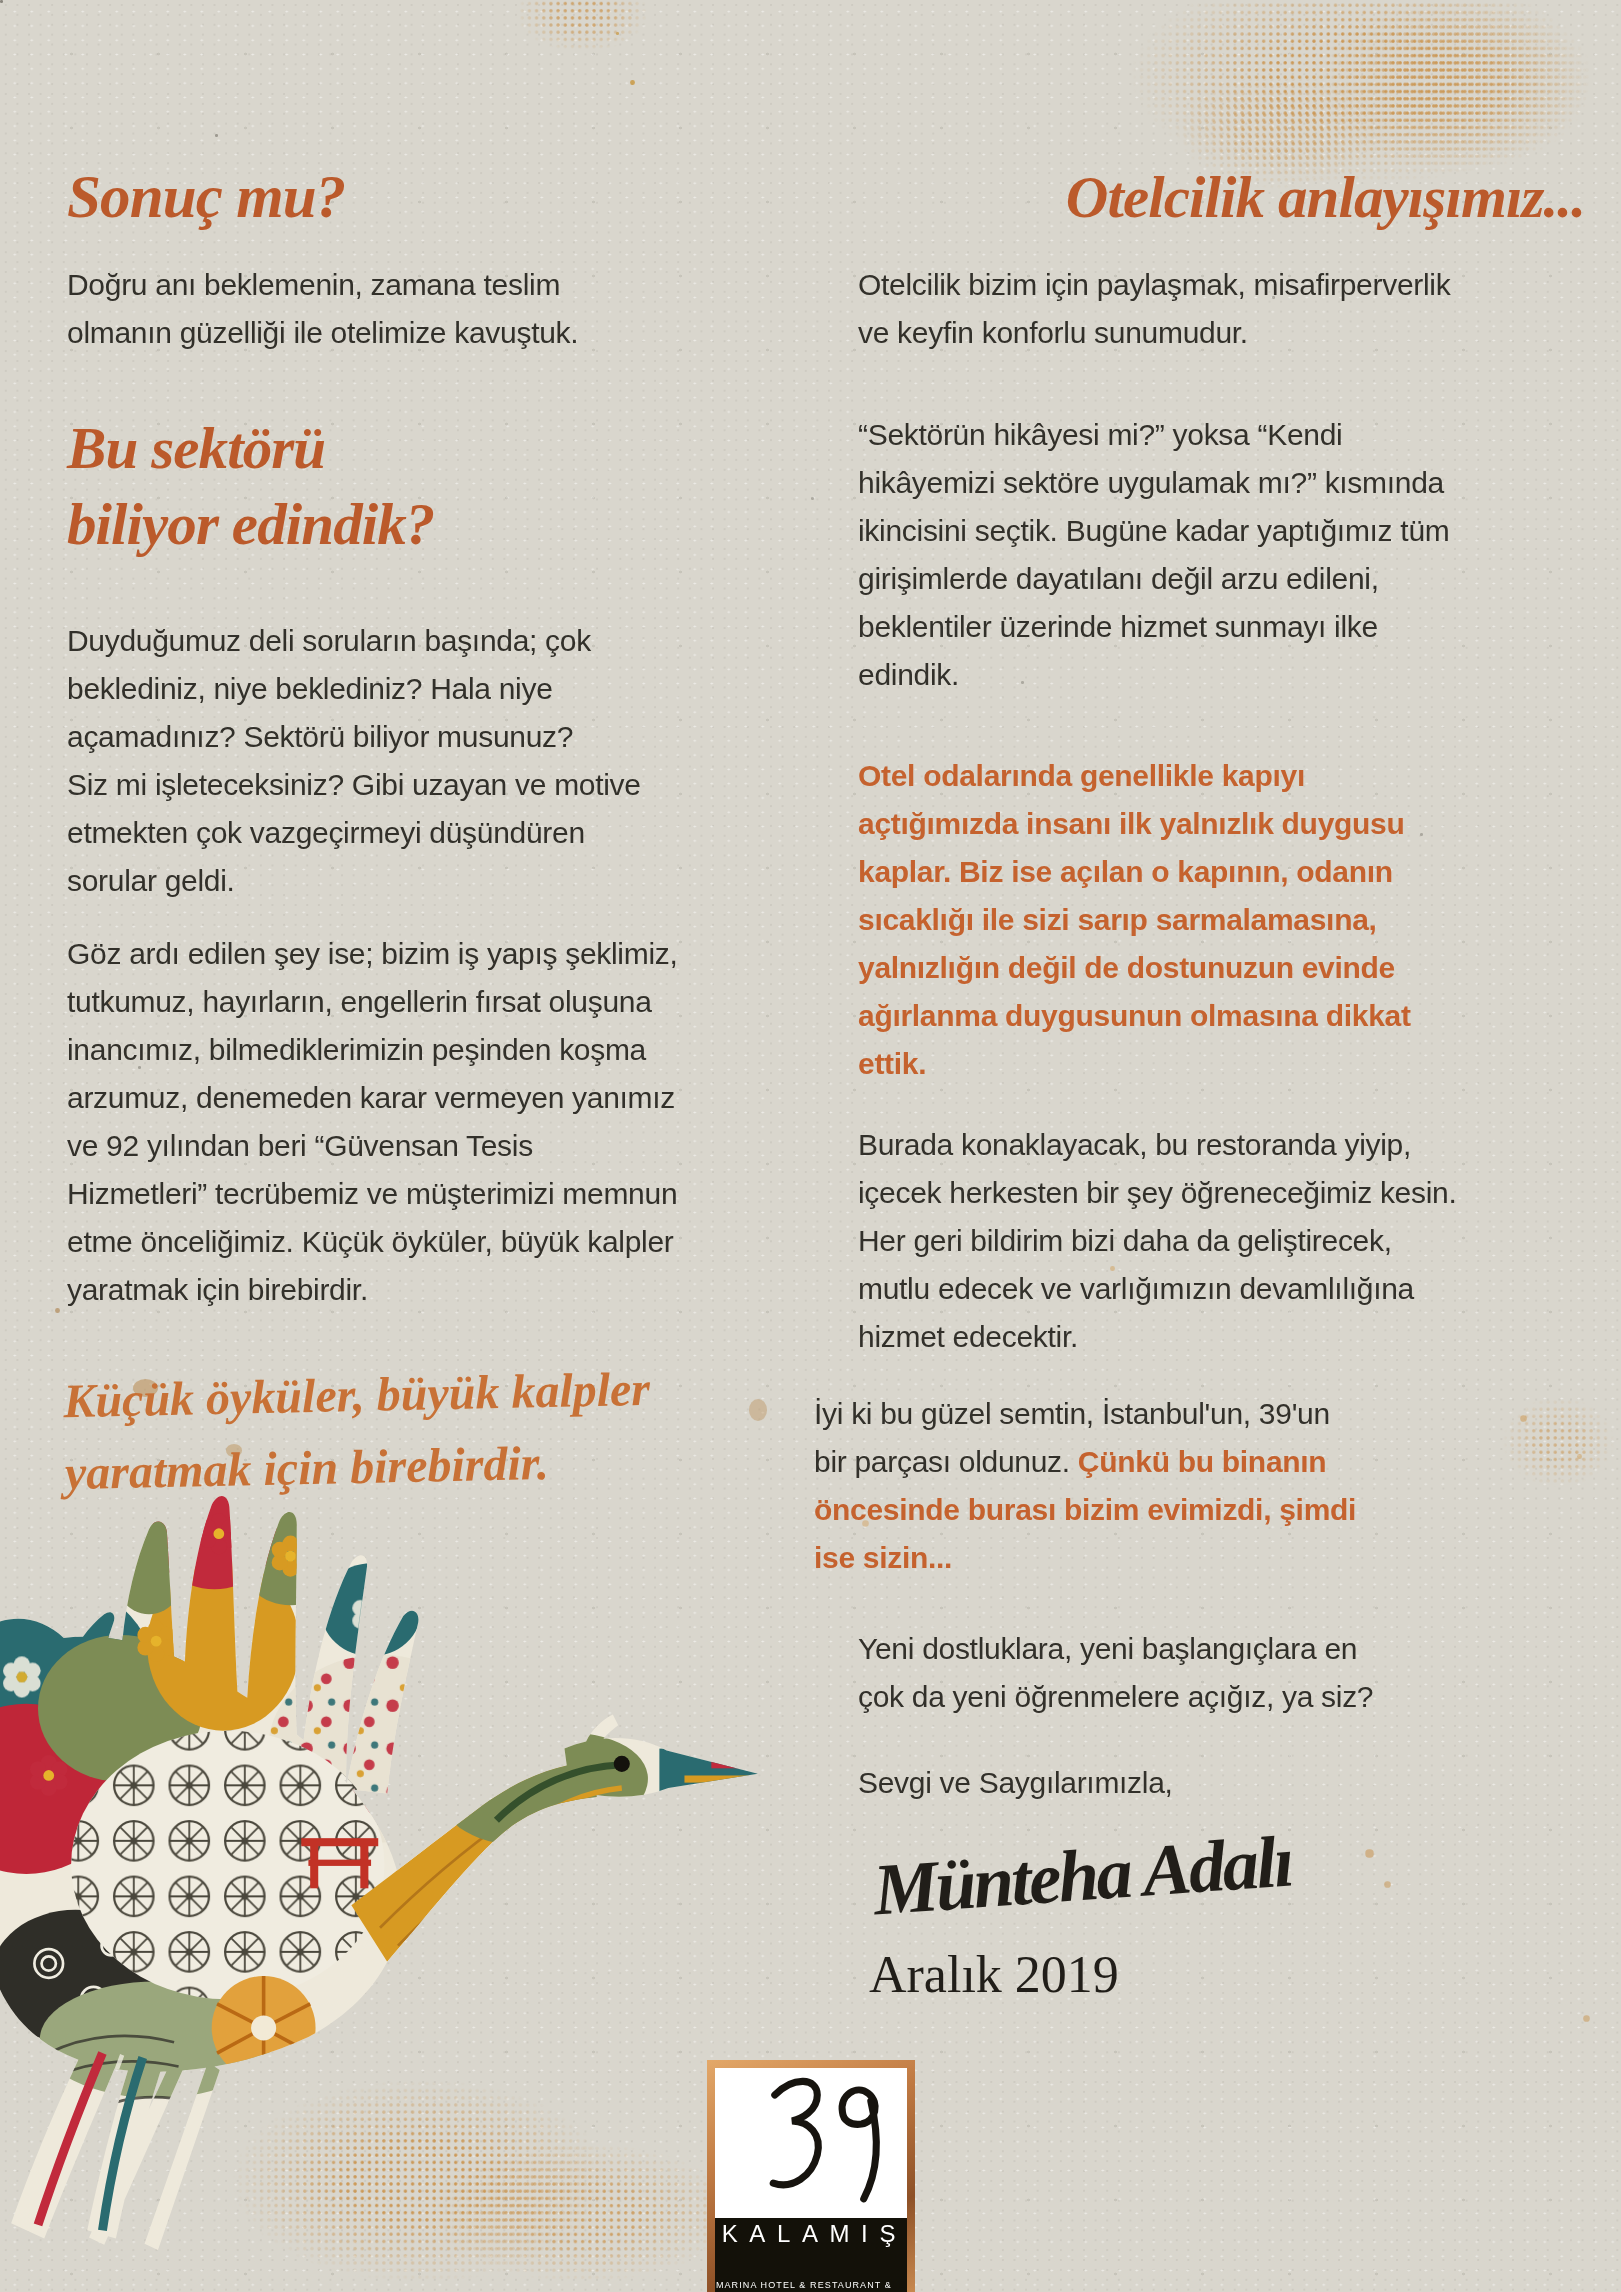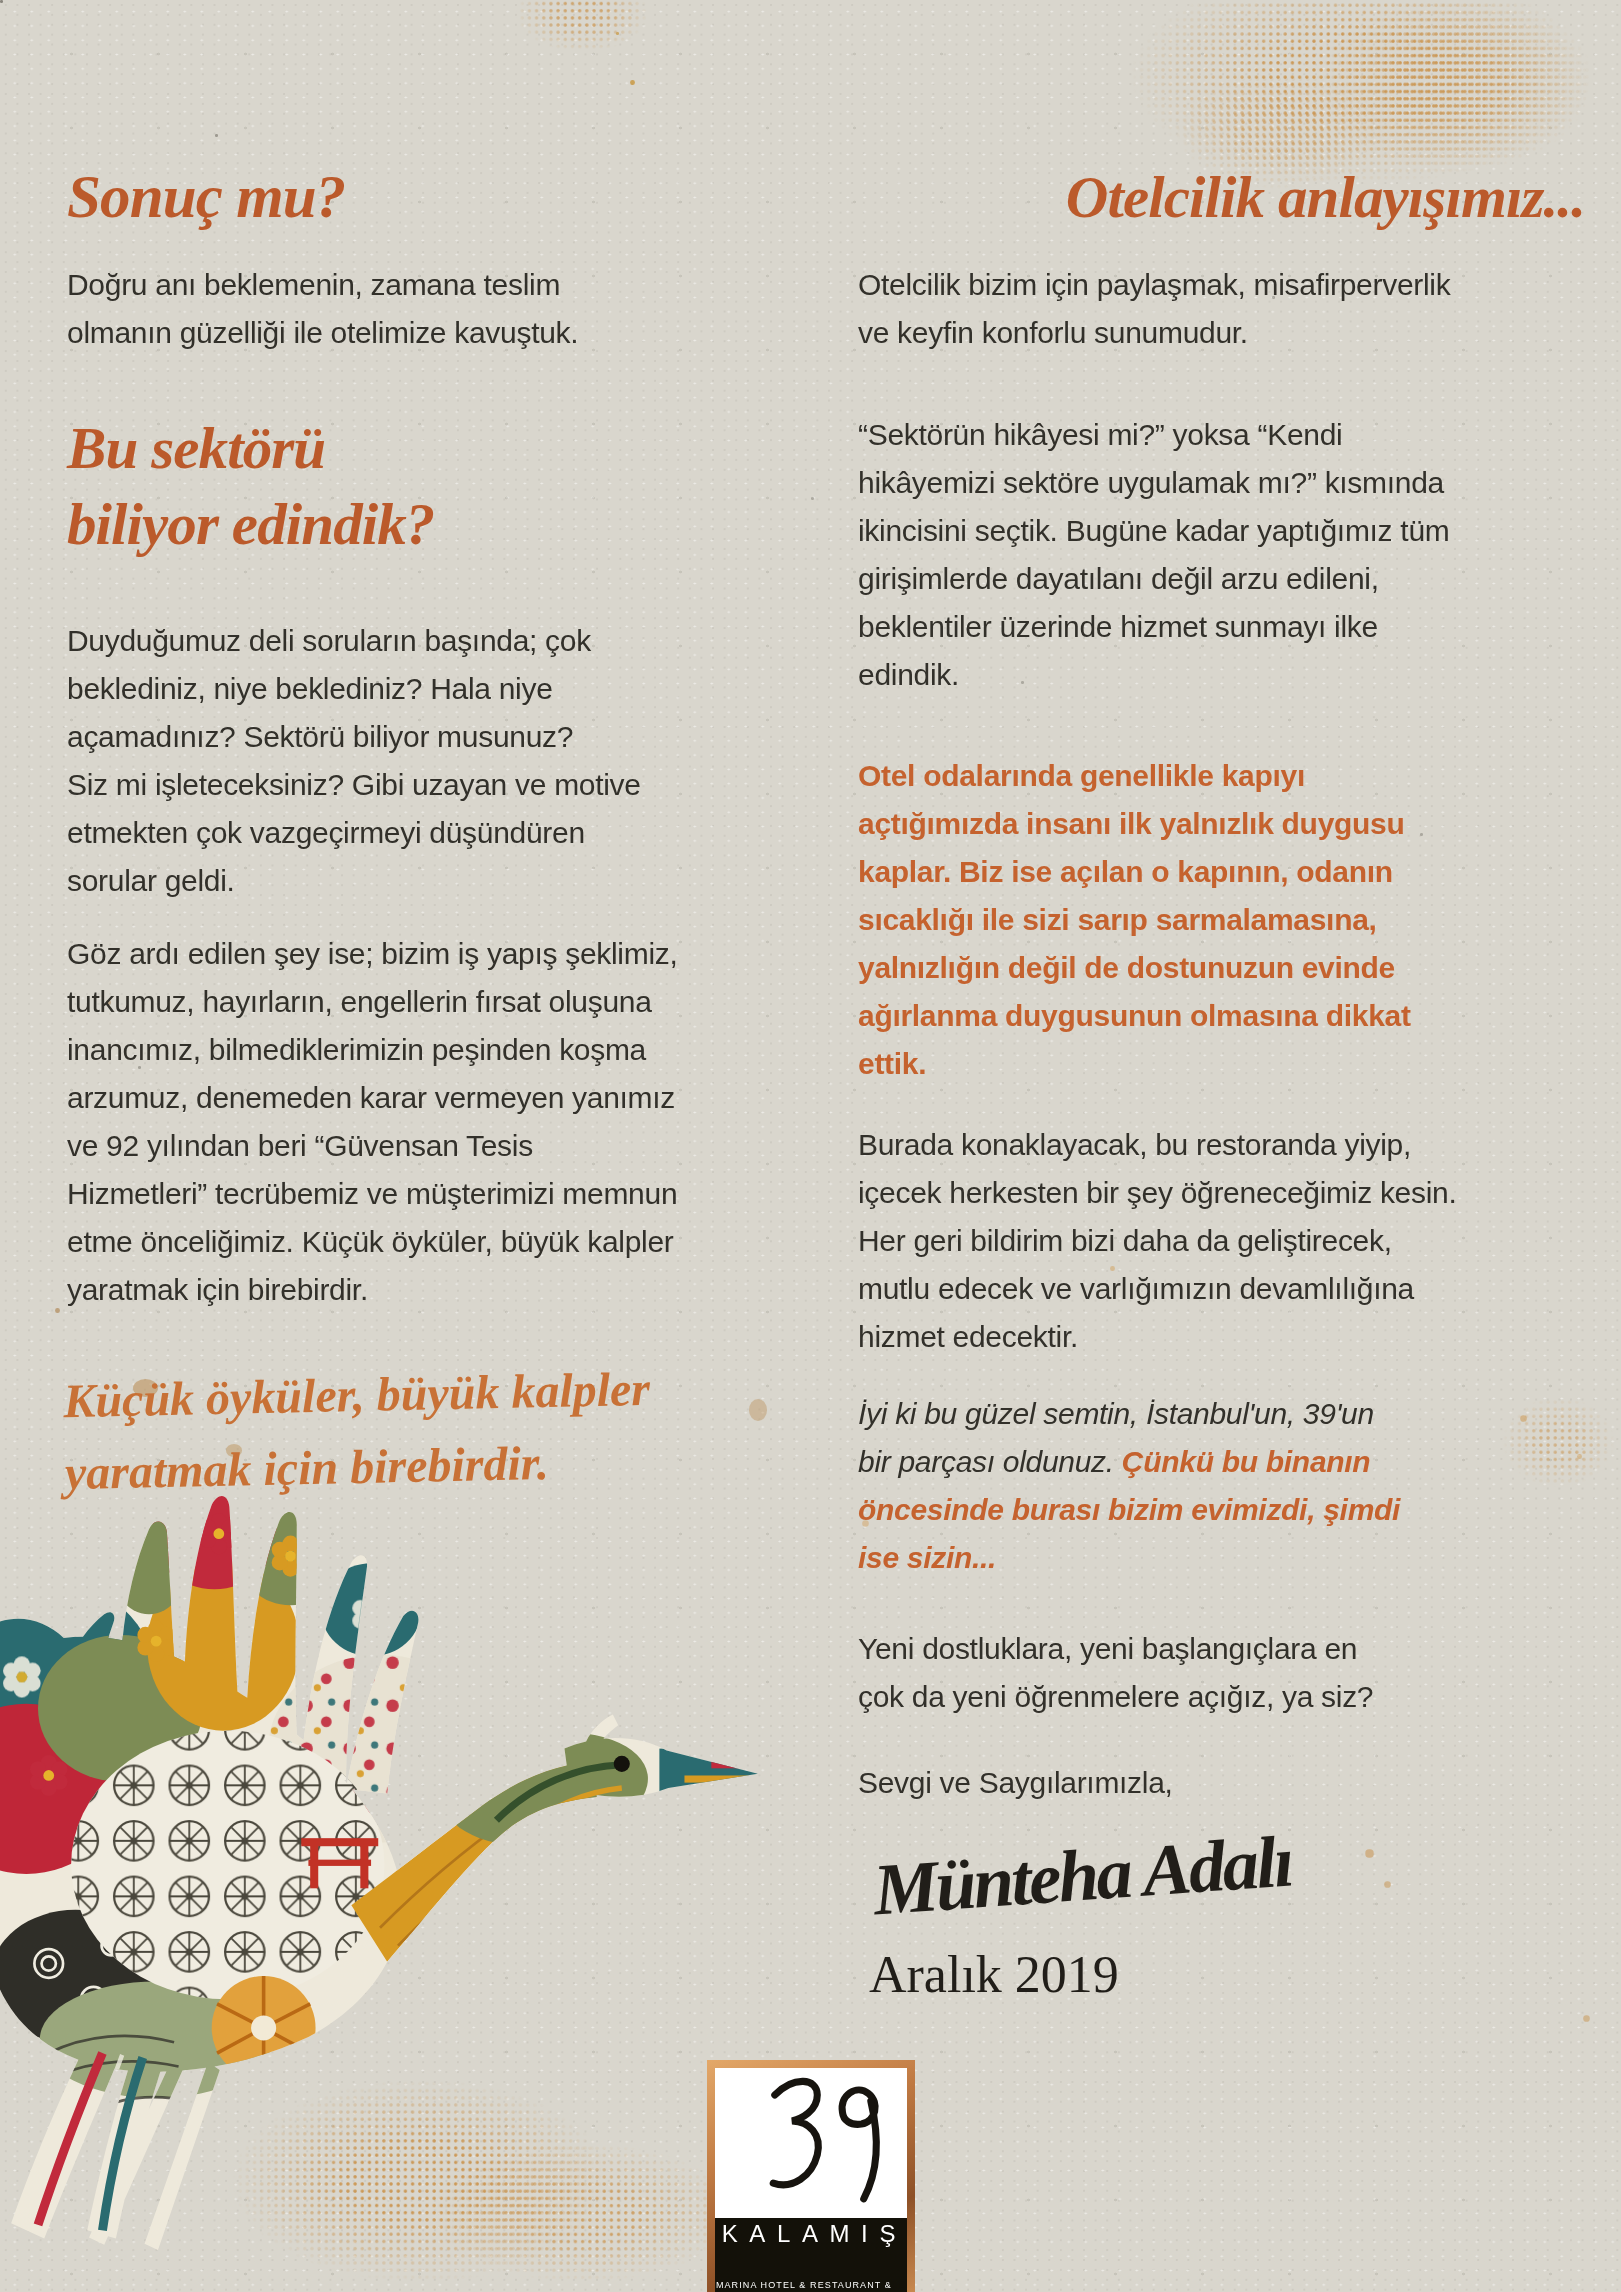--- a/index.html
+++ b/index.html
@@ -147,21 +147,21 @@
 yalnızlığın değil de dostunuzun evinde
 ağırlanma duygusunun olmasına dikkat
 ettik.</div>
 
   <div class="body-text" style="left:858px;top:1121px;width:743px;">Burada konaklayacak, bu restoranda yiyip,
 içecek herkesten bir şey öğreneceğimiz kesin.
 Her geri bildirim bizi daha da geliştirecek,
 mutlu edecek ve varlığımızın devamlılığına
 hizmet edecektir.</div>
 
-  <div class="body-text" style="left:858px;top:1390px;width:743px;font-style:italic;"><span>İyi ki bu güzel semtin, İstanbul'un, 39'un
+  <div class="body-text" style="left:814px;top:1390px;width:743px;"><span>İyi ki bu güzel semtin, İstanbul'un, 39'un
 bir parçası oldunuz. </span><span class="hl">Çünkü bu binanın
 öncesinde burası bizim evimizdi, şimdi
 ise sizin...</span></div>
 
   <div class="body-text" style="left:858px;top:1759px;width:743px;">Sevgi ve Saygılarımızla,</div>
 
   <div class="body-text" style="left:858px;top:1625px;width:743px;">Yeni dostluklara, yeni başlangıçlara en
 çok da yeni öğrenmelere açığız, ya siz?</div>
 
   <div class="signature" style="left:873px;top:1834px;">Münteha Adalı</div>

